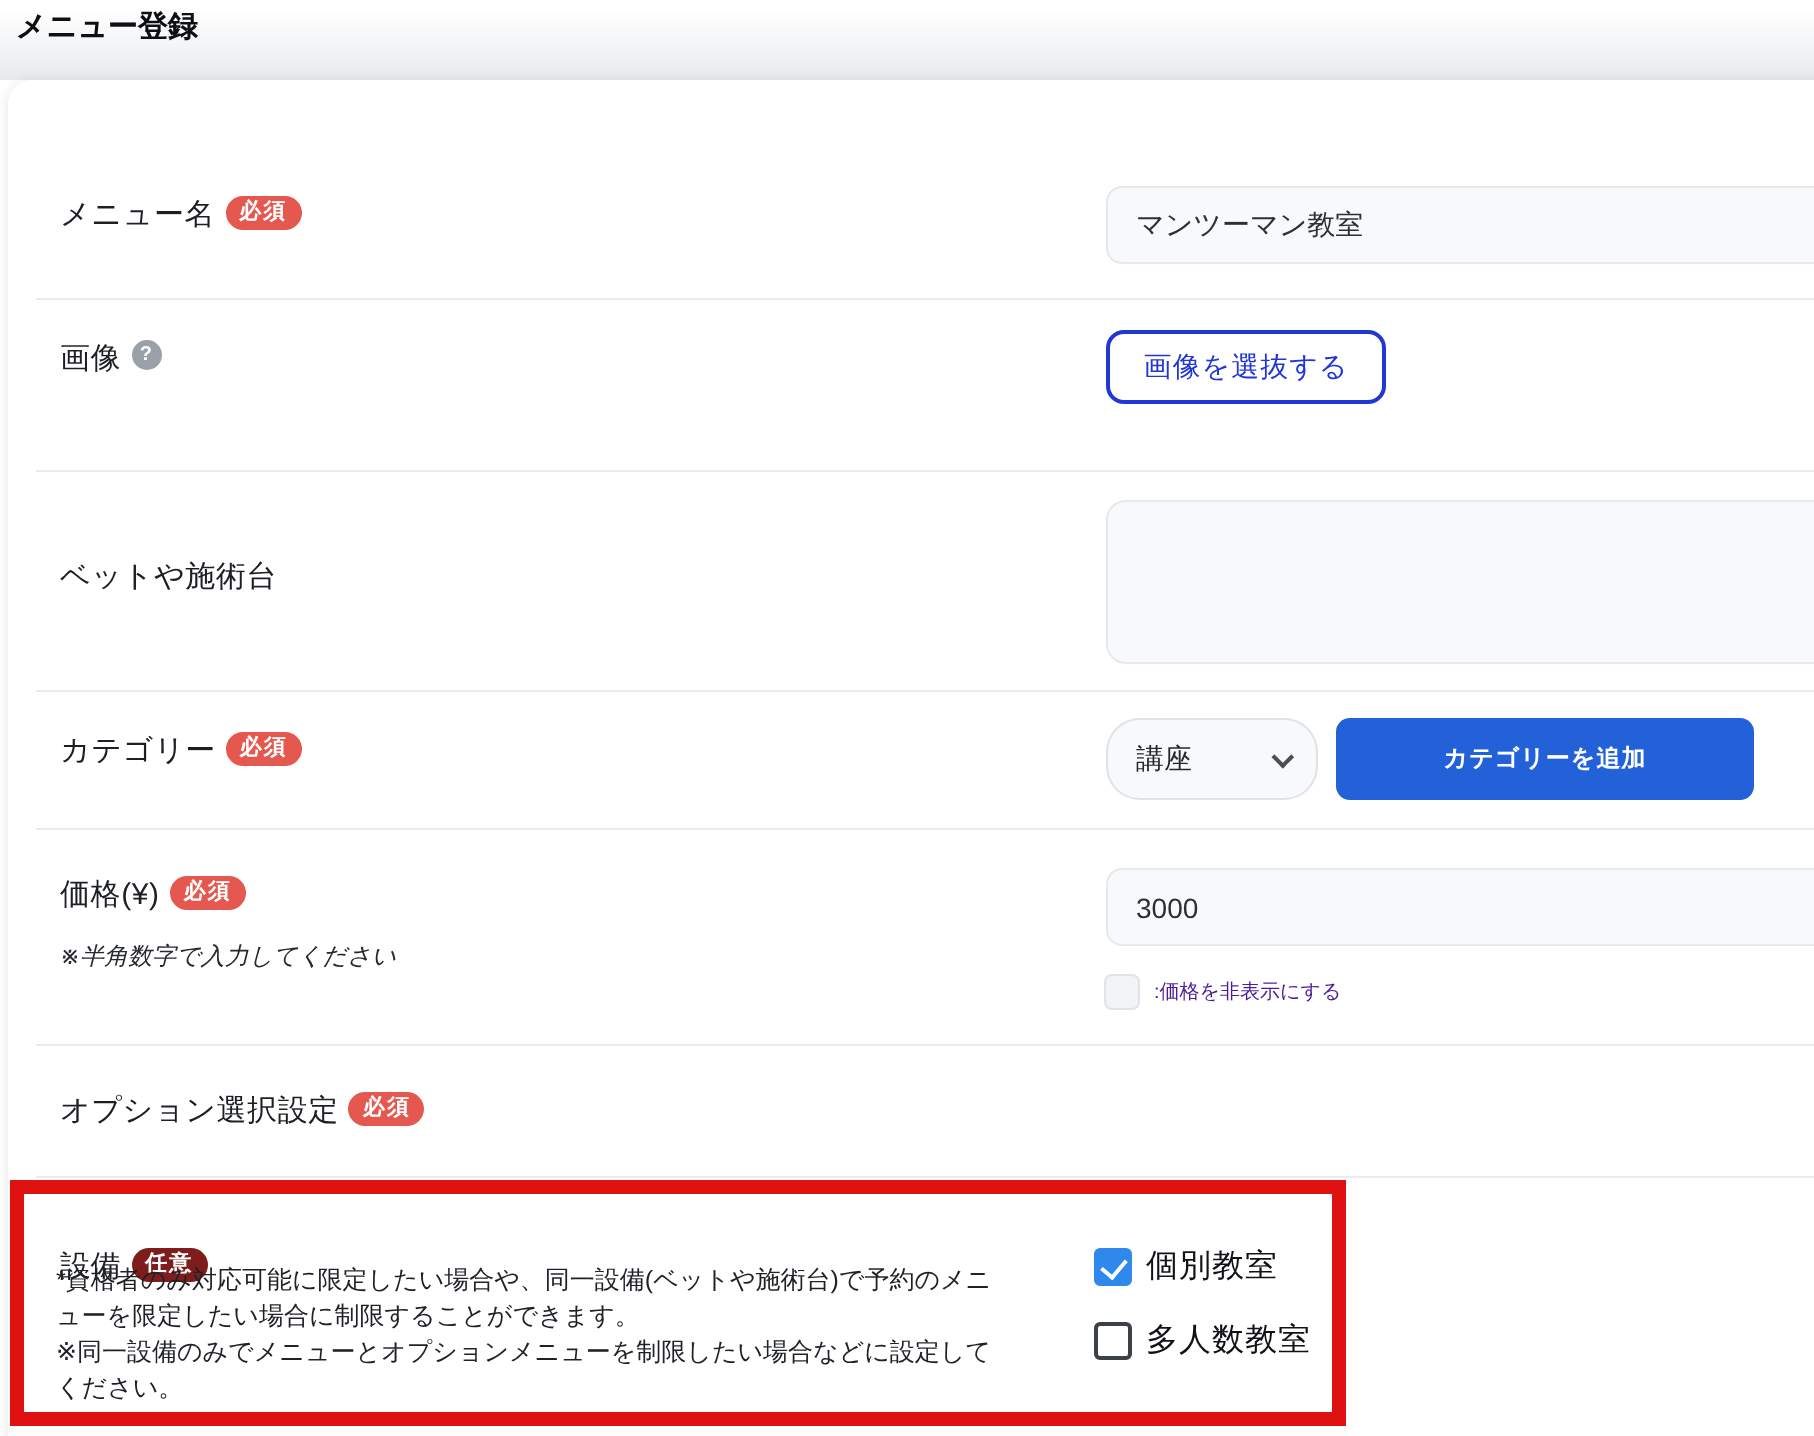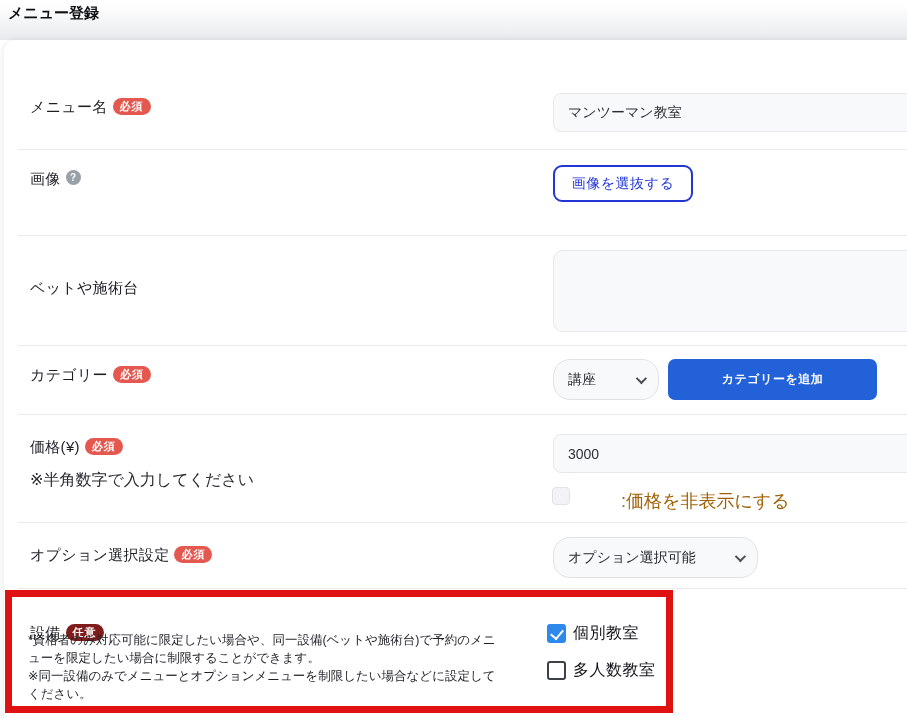--- a/index.html
+++ b/index.html
@@ -77,27 +77,27 @@
     position: absolute; background: #f8f9fb;
     border: 1px solid #dfe3e8; border-radius: 17px;
     display: flex; align-items: center; justify-content: space-between;
     padding: 0 14px; font-size: 14px; color: #24282d; cursor: pointer;
   }
   .chevron {
     width: 8px; height: 8px; border-right: 2px solid #4a4f55; border-bottom: 2px solid #4a4f55;
     transform: rotate(45deg) translateY(-2px); flex: 0 0 auto;
   }
 
-  .note-text { position: absolute; font-size: 16px; color: #26292e; }
+  .note-text { position: absolute; font-size: 12px; color: #26292e; font-style: italic; }
 
   .soft-checkbox {
     position: absolute; width: 18px; height: 18px; border-radius: 4px;
     background: #f1f3f6; border: 1px solid #e0e3e8; cursor: pointer;
   }
-  .soft-checkbox-label { position: absolute; font-size: 18px; color: #a16207; margin-left: 44px; }
+  .soft-checkbox-label { position: absolute; font-size: 10px; color: #4c1d95; }
 
   .highlight-box {
     position: absolute; left: 5px; top: 590px; width: 668px; height: 123px;
     border: 7px solid #e01111; background: transparent; pointer-events: none;
   }
 
   .equip-notes {
     position: absolute; left: 28px; top: 631px; width: 468px;
     font-size: 12.5px; line-height: 18px; color: #1e2126;
   }
@@ -164,24 +164,20 @@
   <div class="note-text" style="left:30px; top:470px;">※半角数字で入力してください</div>
   <input class="text-input" style="left: 553px; top: 434px; width: 368px;" value="3000">
   <div class="soft-checkbox" style="left:552px; top:487px;"></div>
   <div class="soft-checkbox-label" style="left:577px; top:489px;">:価格を非表示にする</div>
   <div class="divider" style="top:522px;"></div>
 
   <div class="field-label" style="left:30px; top:546px;">
     <span>オプション選択設定</span>
     <span class="badge required">必須</span>
   </div>
-  <div class="select-box" style="left:553px; top:537px; width:205px; height:41px;">
-    <span>オプション選択可能</span>
-    <span class="chevron"></span>
-  </div>
   <div class="divider" style="top:588px;"></div>
 
   <div class="field-label" style="left:30px; top:601px;margin-top:23px;">
     <span>設備</span>
     <span class="badge optional">任意</span>
   </div>
   <div class="equip-notes">
     <div>*資格者のみ対応可能に限定したい場合や、同一設備(ベットや施術台)で予約のメニューを限定したい場合に制限することができます。</div>
     <div>※同一設備のみでメニューとオプションメニューを制限したい場合などに設定してください。</div>
   </div>

